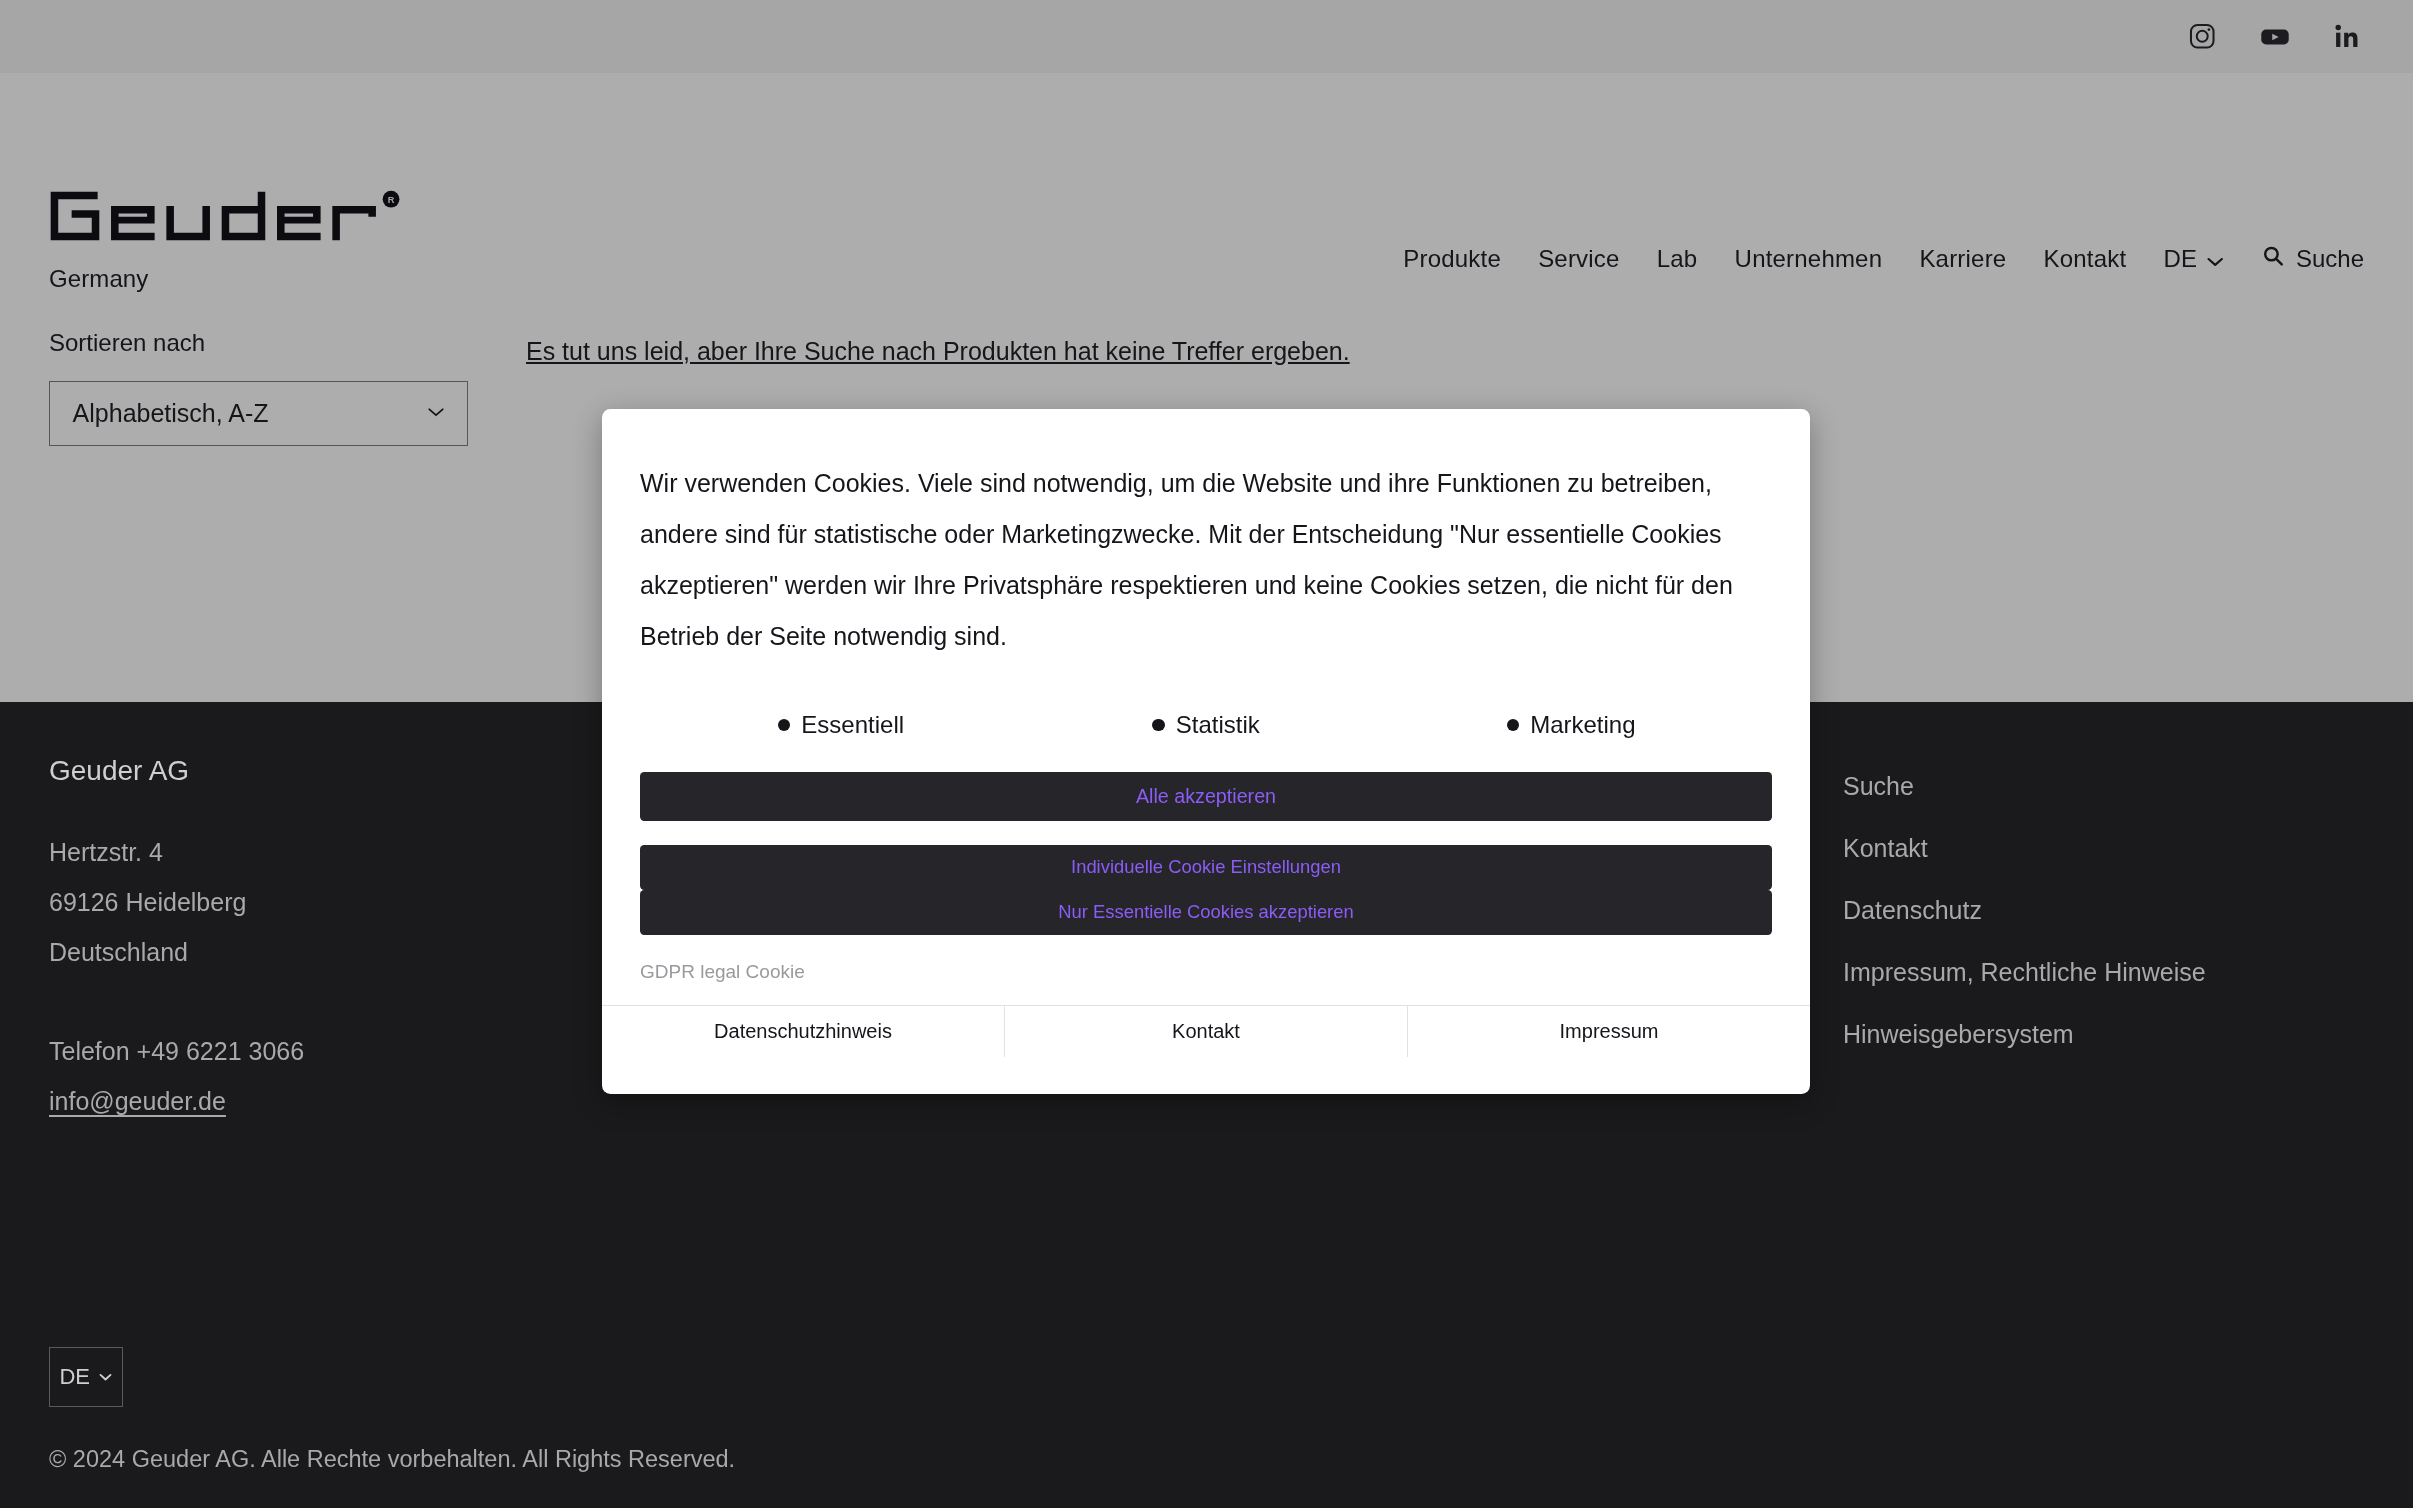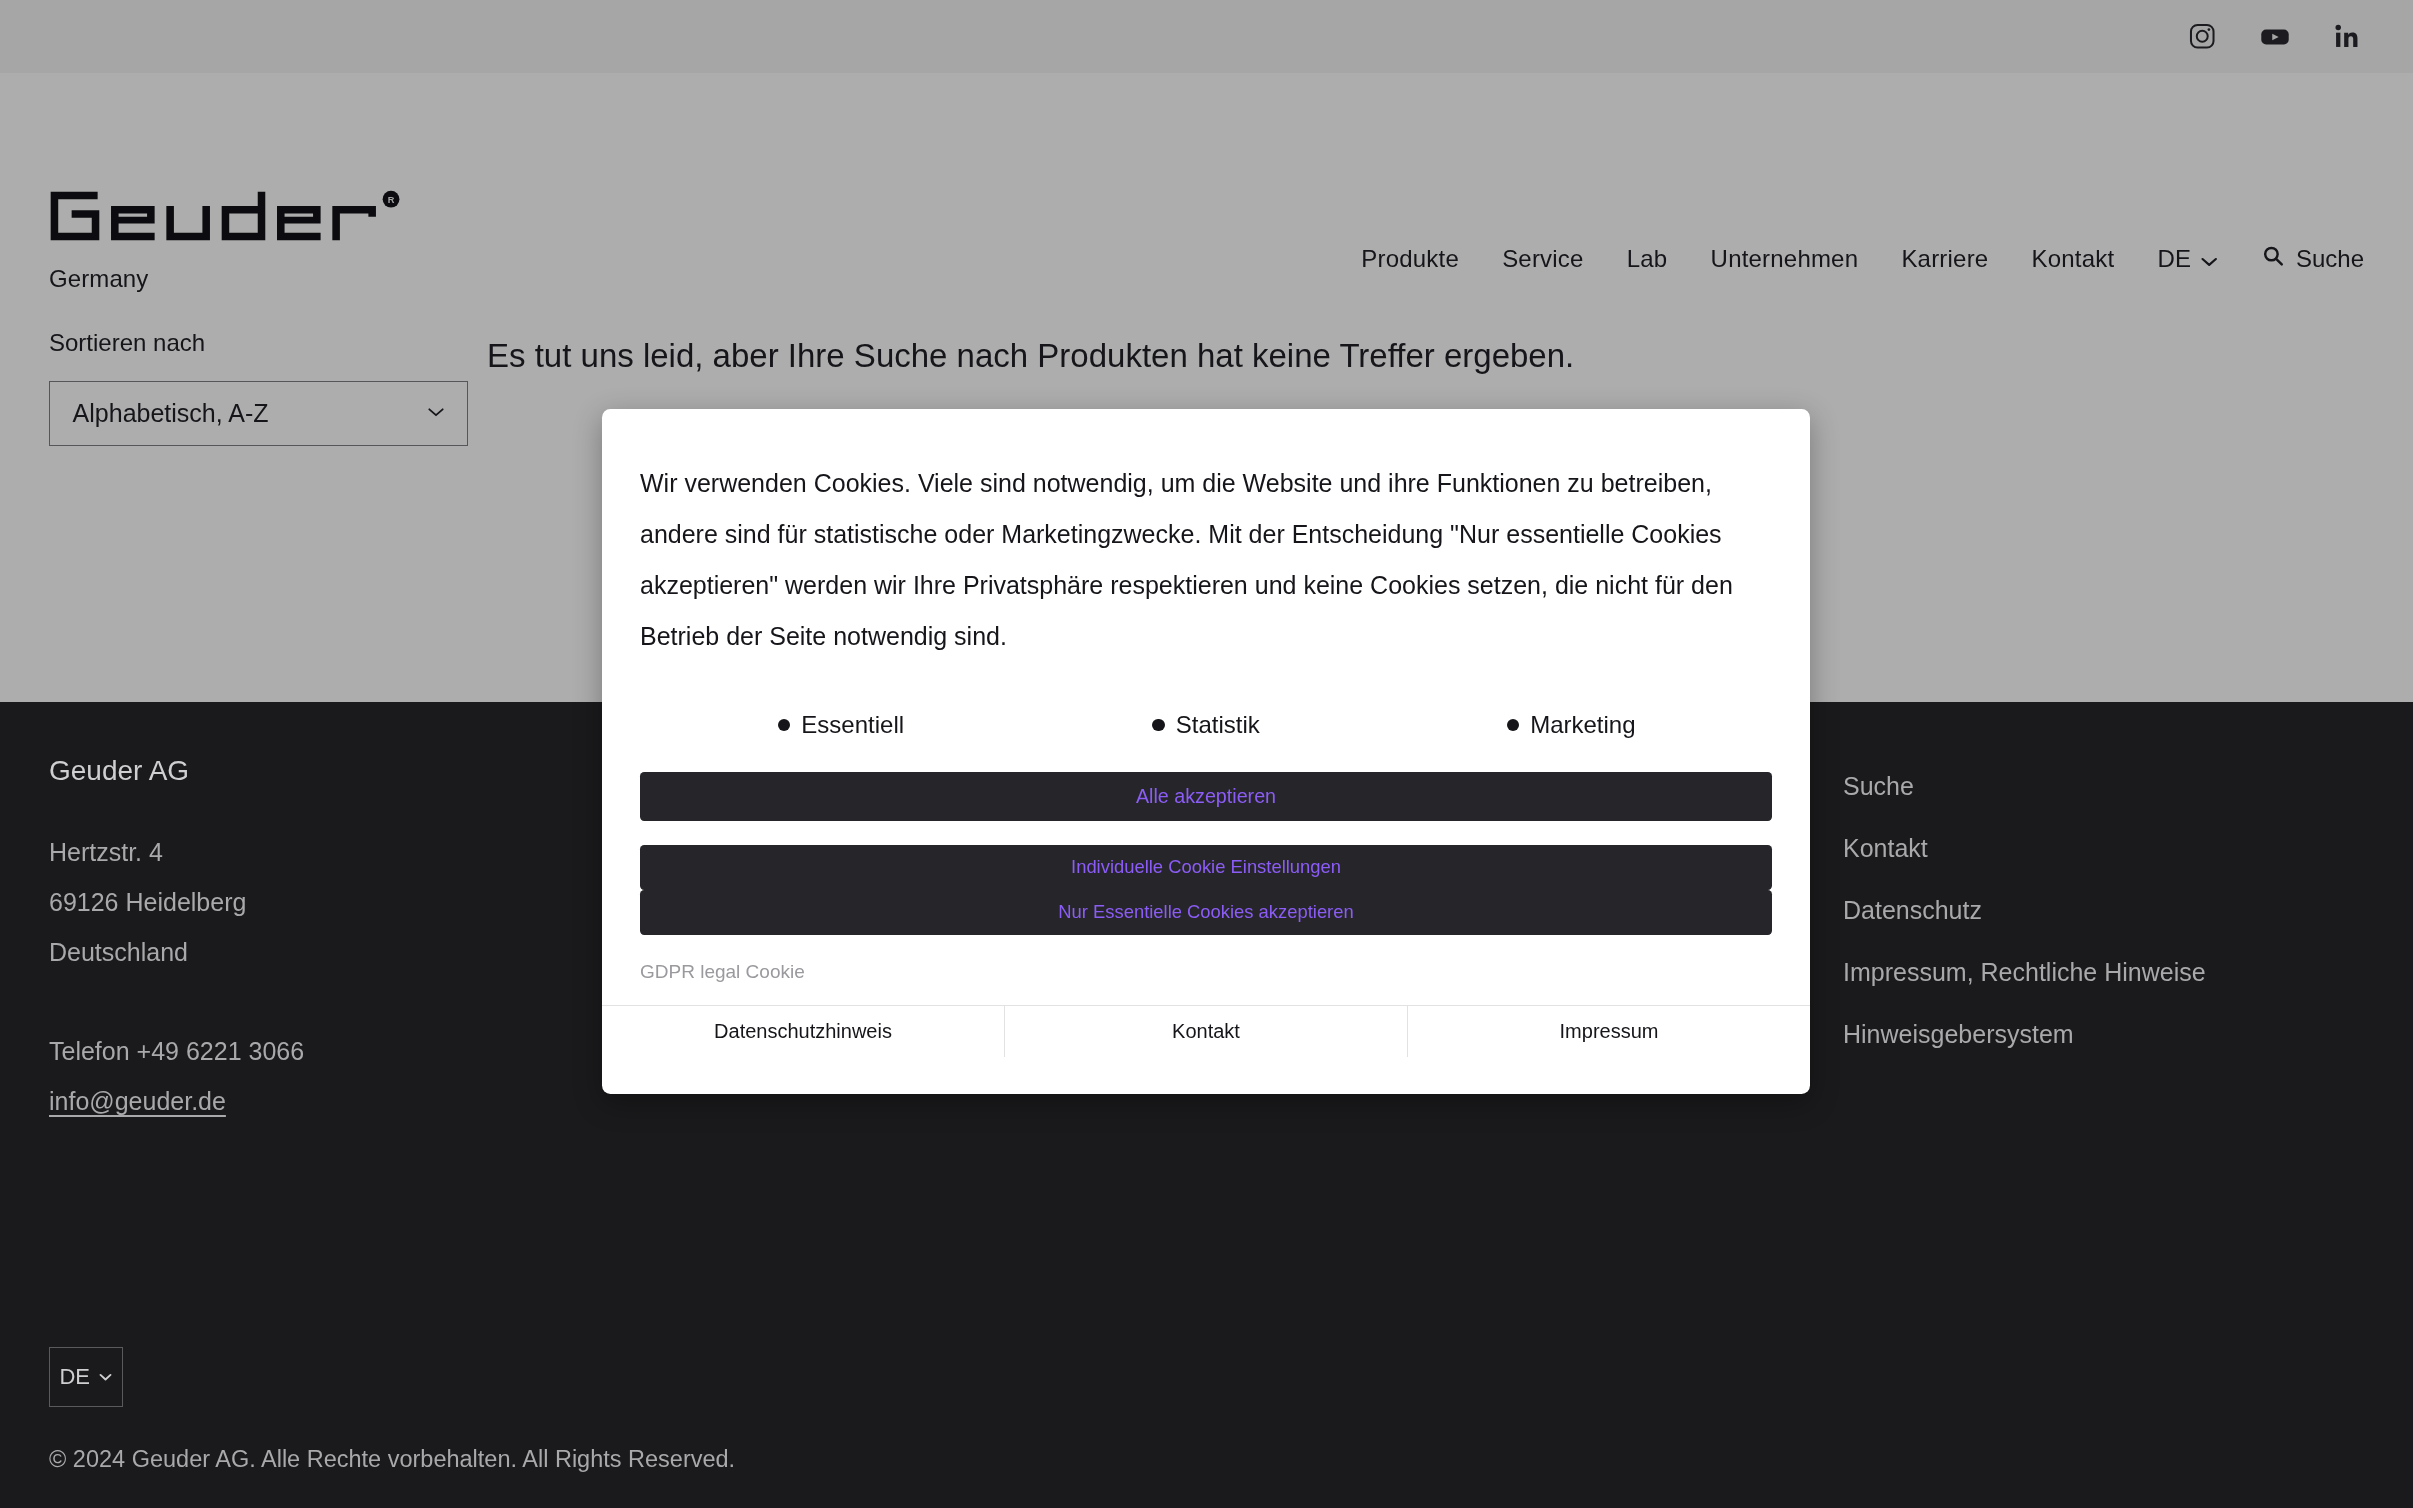--- a/index.html
+++ b/index.html
@@ -50,21 +50,21 @@
     font-weight: 400;
   }
 
   .mainnav {
     position: absolute;
     right: 49px;
     top: 186px;
     transform: translateY(-50%);
     display: flex;
     align-items: center;
-    gap: 8px;
+    gap: 2px;
     text-align: right;
   }
   .nav-item {
     font-size: 24px;
     color: #15151a;
     padding: 0 17.6px;
     cursor: pointer;
     white-space: nowrap;
     letter-spacing: 0.2px;
   }
@@ -113,24 +113,25 @@
     display: flex;
     align-items: center;
     justify-content: space-between;
     padding: 0 21px 0 22.6px;
     cursor: pointer;
   }
   .sort-select-value { font-size: 25px; color: #15151a; }
 
   .noresults {
     position: absolute;
-    left: 487px;
+    left: 526px;
     top: 7.5px;
-    font-size: 33px;
-    color: #15151a;
+    font-size: 25px;
+    color: #15151a;
+    text-decoration: underline;
   }
 
   
   .footer {
     position: absolute;
     top: 702px;
     left: 0;
     width: 2413px;
     height: 806px;
     background: #1a1a1c;

